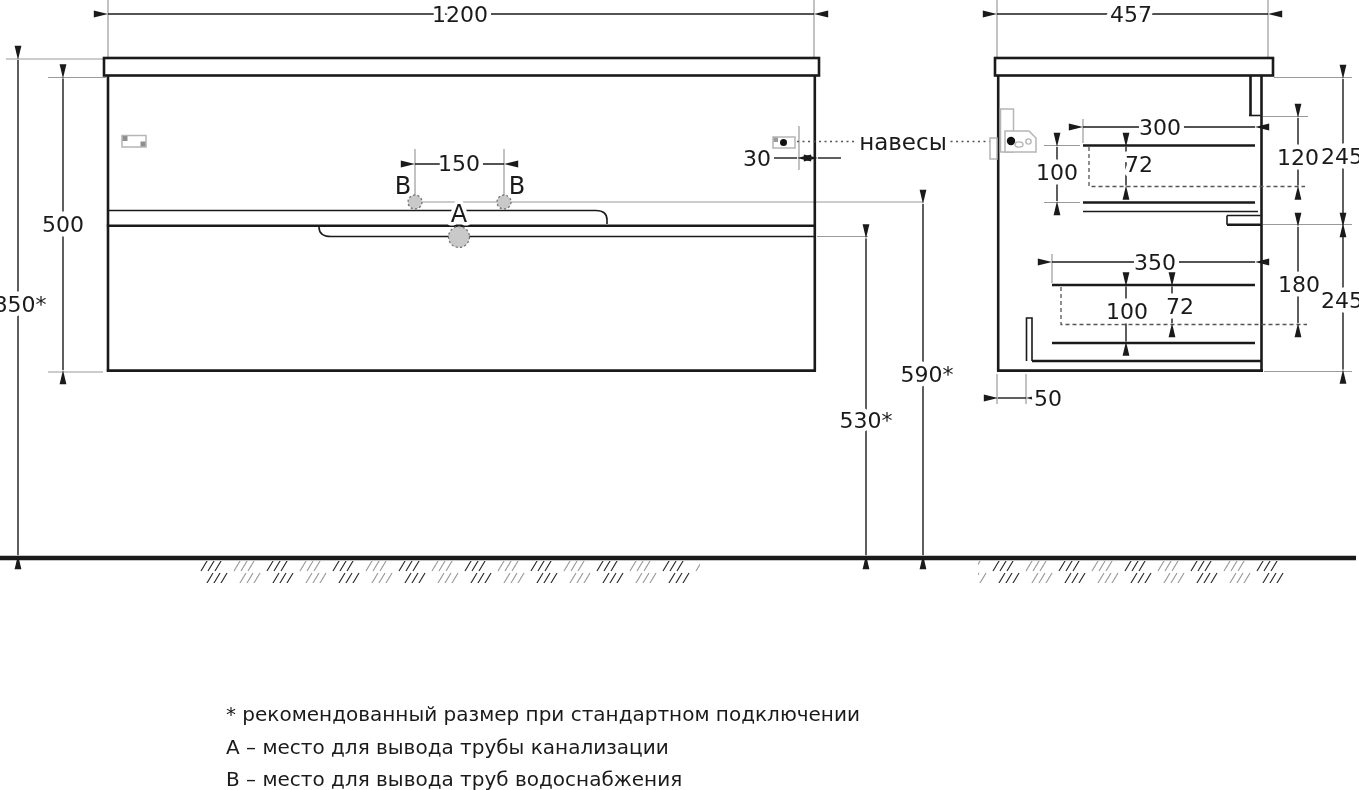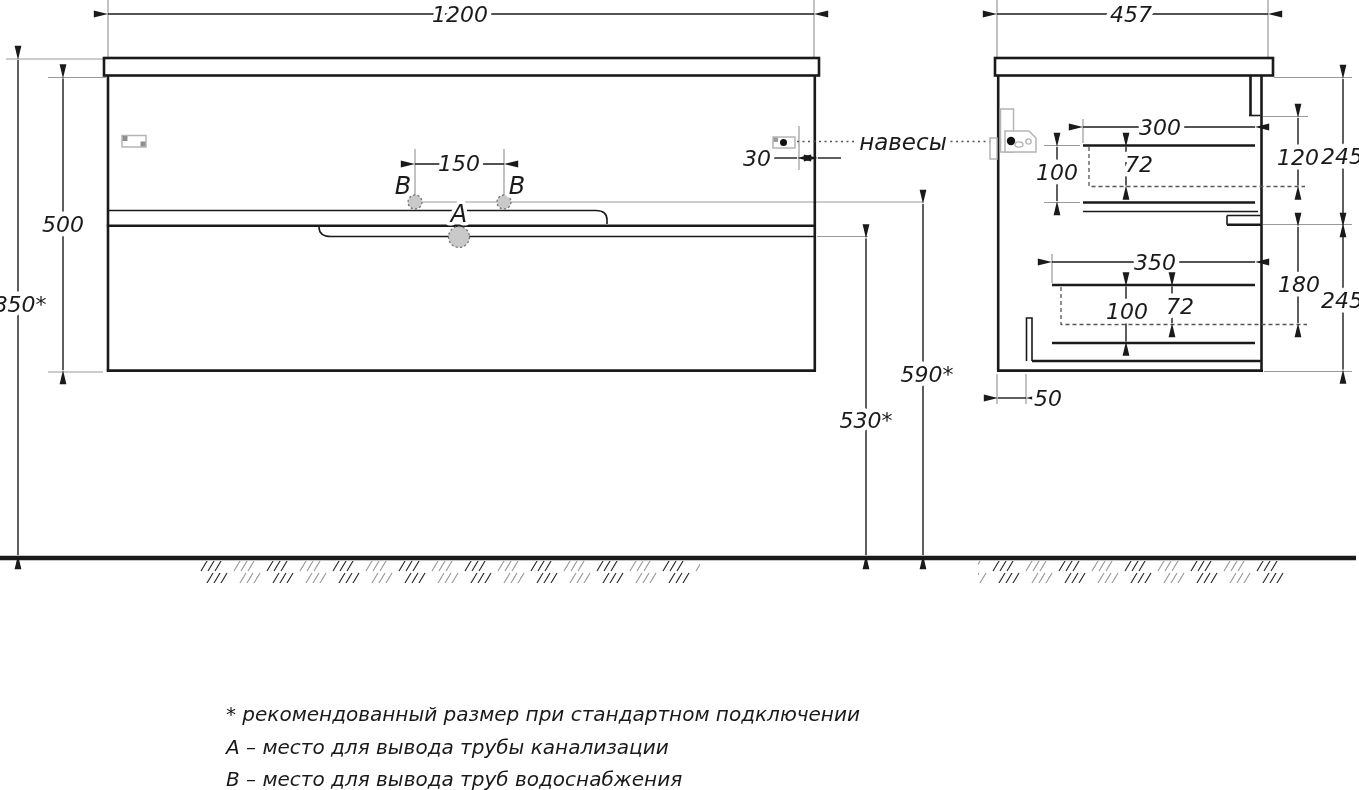--- a/index.html
+++ b/index.html
@@ -1,16 +1,16 @@
 <!DOCTYPE html>
 <html><head>
 <meta charset="utf-8">
 <style>
   html,body{margin:0;padding:0;background:#fff;}
-  .stage{position:relative;width:1359px;height:790px;background:#fff;overflow:hidden;font-style:italic;}
+  .stage{position:relative;width:1359px;height:790px;background:#fff;overflow:hidden;}
   svg{display:block;}
   .thick{stroke:#1a1a1a;stroke-width:2.6;fill:none;}
   .thin{stroke:#1a1a1a;stroke-width:1.6;fill:none;}
   .dimline{stroke:#1a1a1a;stroke-width:1.4;fill:none;}
   .ext{stroke:#9a9a9a;stroke-width:1.2;fill:none;}
   .dashed{stroke:#555;stroke-width:1.3;fill:none;stroke-dasharray:4 3;}
   .dotted{stroke:#555;stroke-width:1.4;fill:none;stroke-dasharray:2 3.5;}
   .hw{stroke:#b5b5b5;stroke-width:1.5;fill:#fff;}
   .hole{fill:#c9c9c9;stroke:#777;stroke-width:1.3;stroke-dasharray:2.2 2.2;}
   text{font-family:"DejaVu Sans","Liberation Sans",sans-serif;fill:#1a1a1a;}

